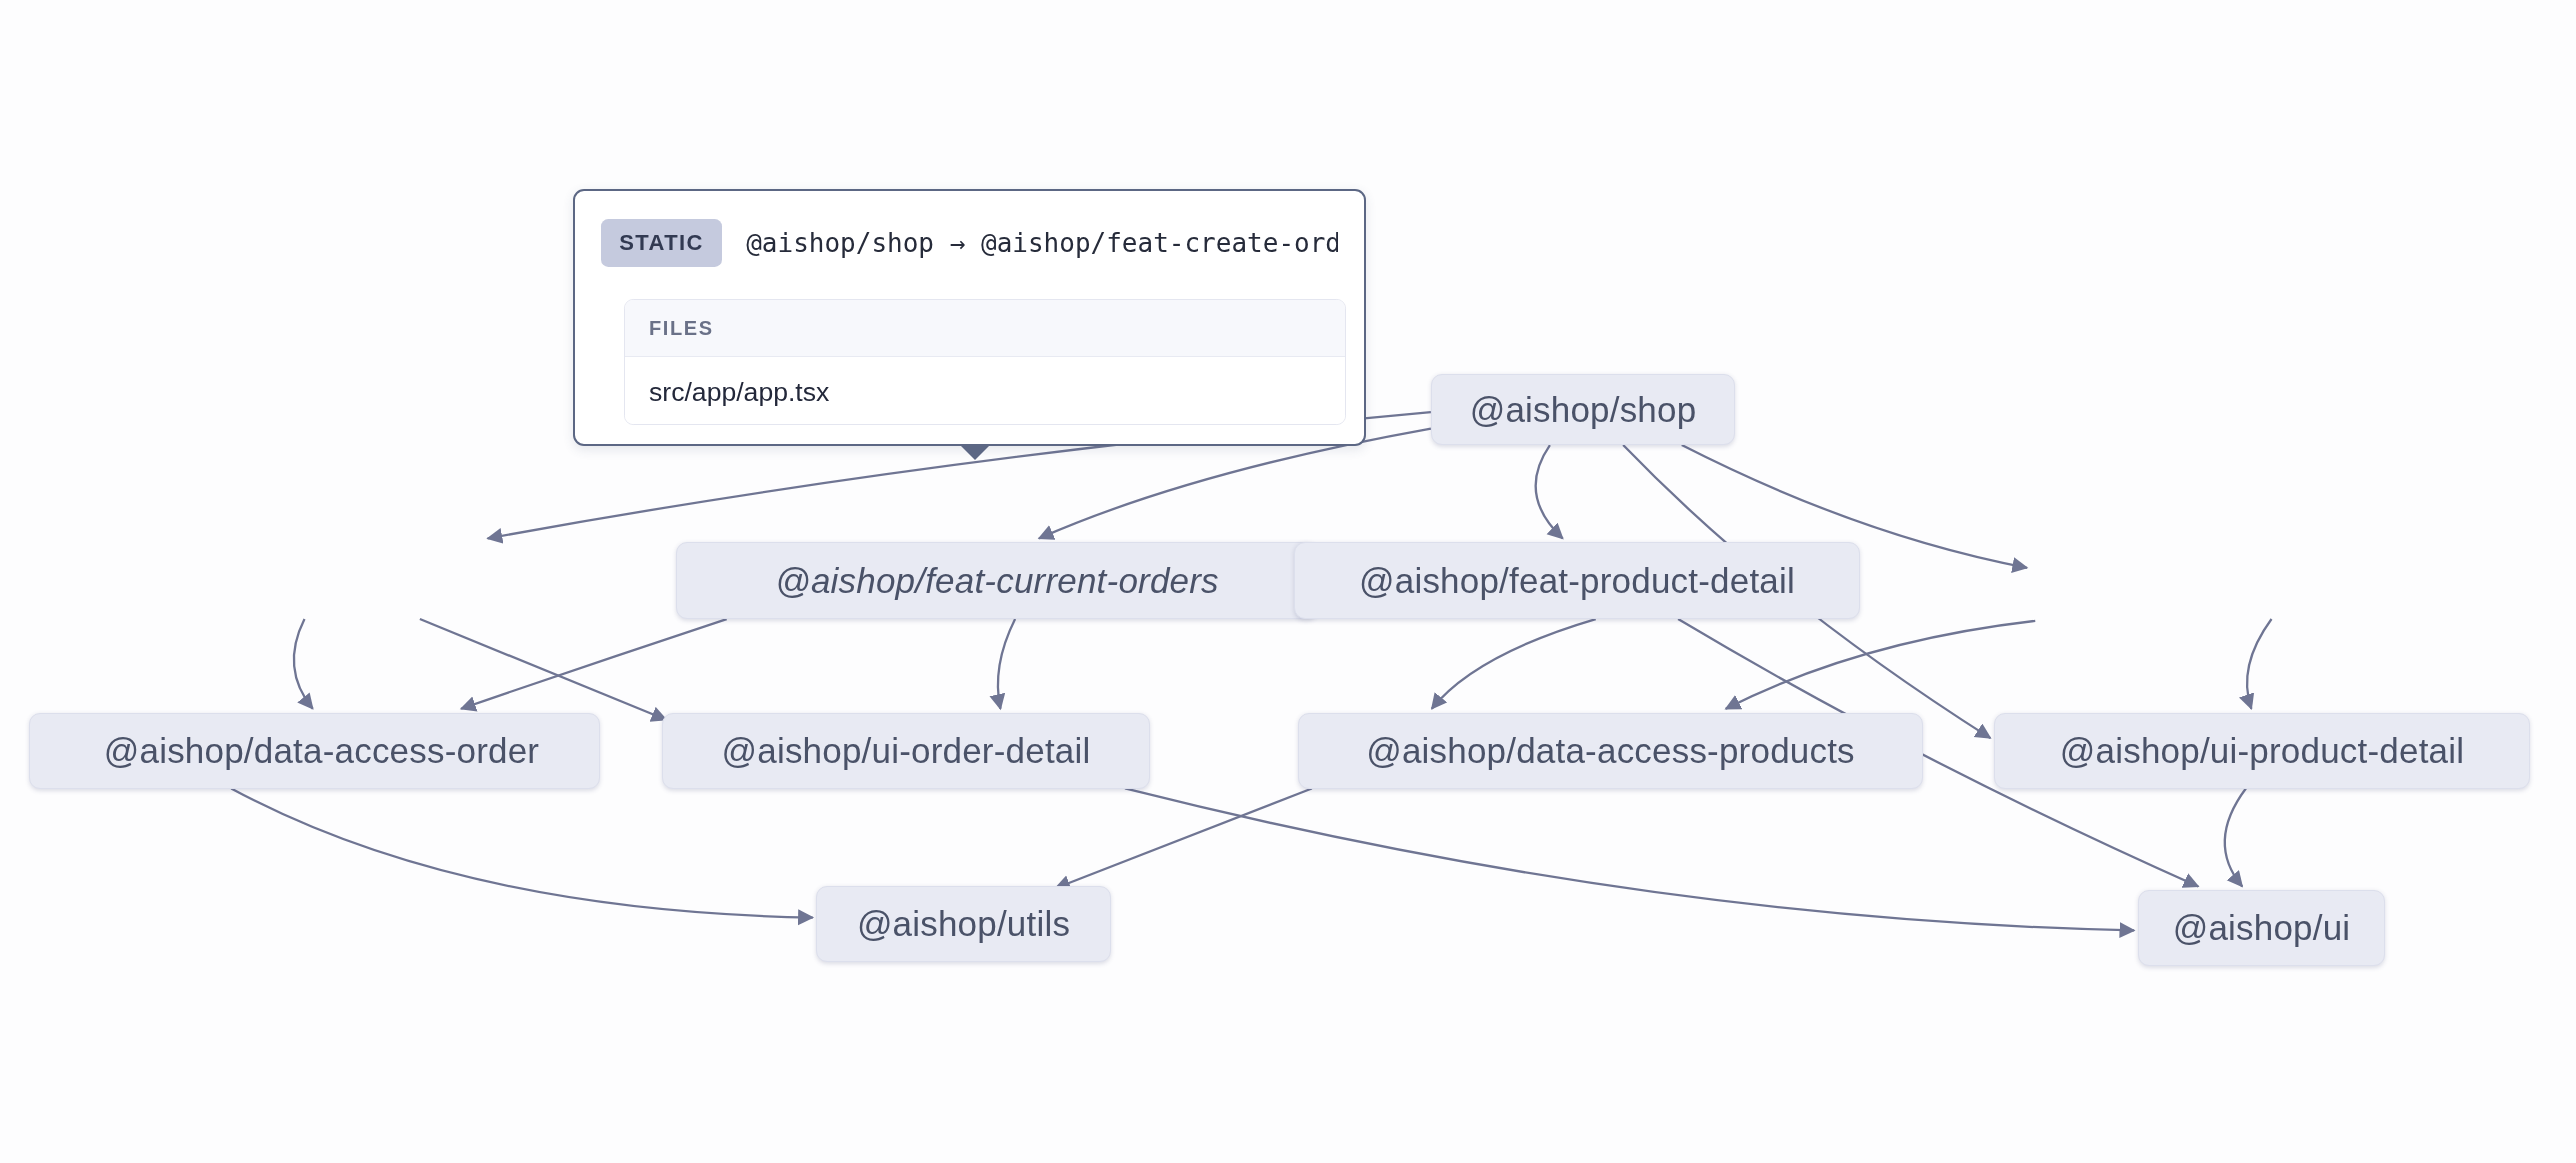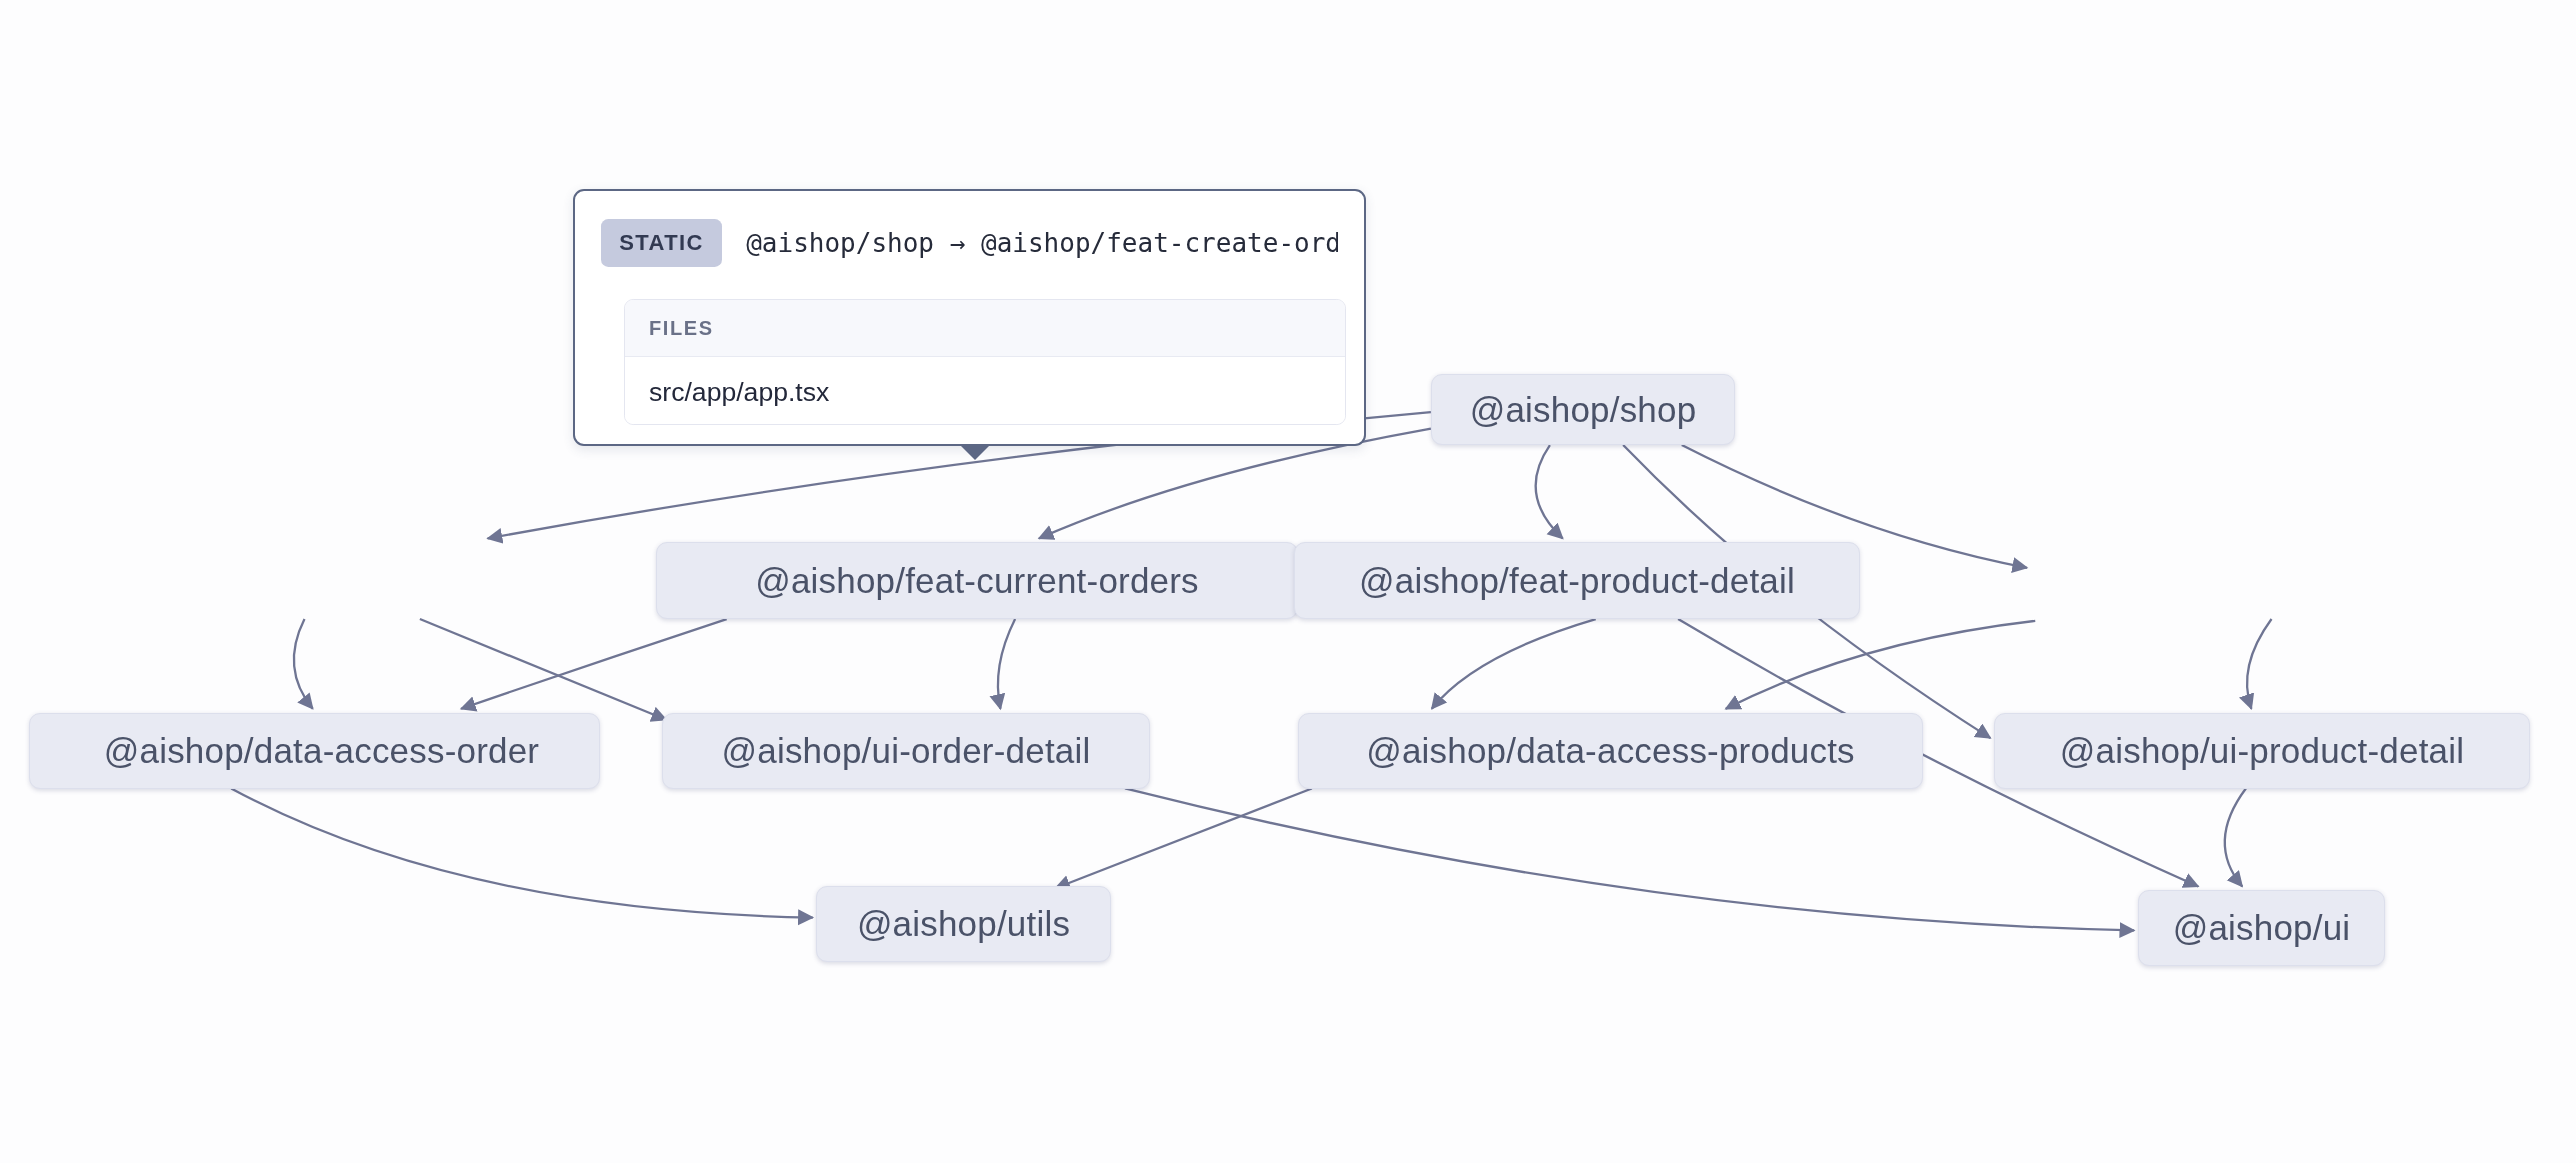--- a/index.html
+++ b/index.html
@@ -142,21 +142,21 @@
         <path class="edge" d="M 2480 676 Q 2442 728 2458 774" marker-end="url(#arrow)"></path>
         <path class="edge" d="M 252 861 Q 500 995 887 1002" marker-end="url(#arrow)"></path>
         <path class="edge" d="M 1432 861 Q 1292 916 1152 970" marker-end="url(#arrow)"></path>
         <path class="edge" d="M 1228 861 Q 1800 1005 2330 1016" marker-end="url(#arrow)"></path>
         <path class="edge" d="M 2452 861 Q 2408 920 2448 968" marker-end="url(#arrow)"></path>
       </g>
   </svg>
 
   <div id="node-layer">
       <div class="gnode" style="left: 1431px; top: 374px; width: 304px; height: 71px;">@aishop/shop</div>
-      <div class="gnode" style="left: 656px; top: 542px; width: 642px; height: 77px;">@aishop/feat-current-orders</div>
+      <div class="gnode" style="left: 676px; top: 542px; width: 642px; height: 77px; font-style: italic;">@aishop/feat-current-orders</div>
       <div class="gnode" style="left: 1294px; top: 542px; width: 566px; height: 77px;">@aishop/feat-product-detail</div>
       <div class="gnode" style="left: 29px; top: 713px; width: 571px; height: 76px; padding-left: 14px;">@aishop/data-access-order</div>
       <div class="gnode" style="left: 662px; top: 713px; width: 488px; height: 76px;">@aishop/ui-order-detail</div>
       <div class="gnode" style="left: 1298px; top: 713px; width: 625px; height: 76px;">@aishop/data-access-products</div>
       <div class="gnode" style="left: 1994px; top: 713px; width: 536px; height: 76px;">@aishop/ui-product-detail</div>
       <div class="gnode" style="left: 816px; top: 886px; width: 295px; height: 76px;">@aishop/utils</div>
       <div class="gnode" style="left: 2138px; top: 890px; width: 247px; height: 76px;">@aishop/ui</div>
     </div>
 
   <div id="edge-tooltip">

